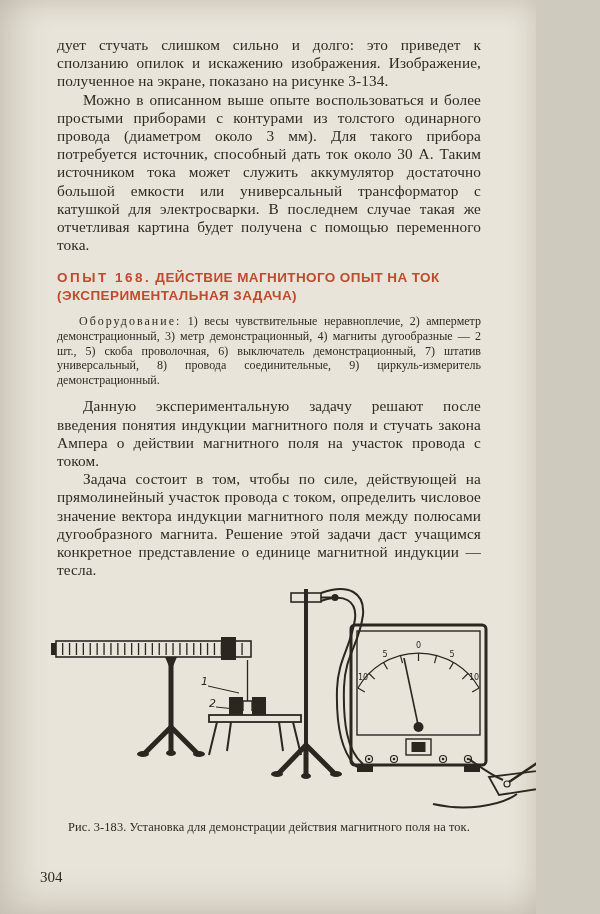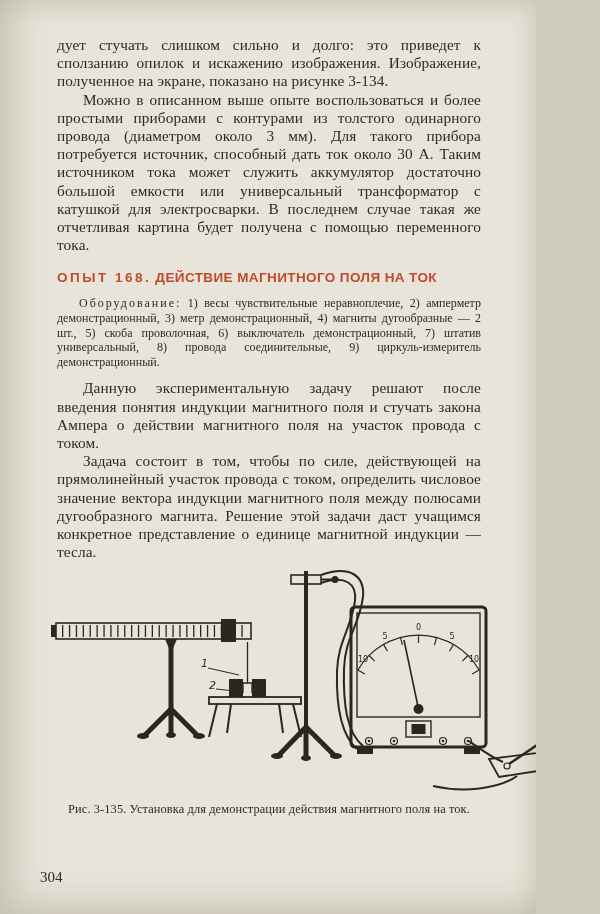--- a/index.html
+++ b/index.html
@@ -73,21 +73,22 @@
 </head>
 <body>
 
 <div class="page">
   <div class="content">
 
     <p class="body">дует стучать слишком сильно и долго: это приведет к сползанию опилок и искажению изображения. Изображение, полученное на экране, показано на рисунке 3-134.</p>
     <p class="body ind">Можно в описанном выше опыте воспользоваться и более простыми приборами с контурами из толстого одинарного провода (диаметром около 3 мм). Для такого прибора потребуется источник, способный дать ток около 30 А. Таким источником тока может служить аккумулятор достаточно большой емкости или универсальный трансформатор с катушкой для электросварки. В последнем случае такая же отчетливая картина будет получена с помощью переменного тока.</p>
 
     <div class="exp-heading">
-      <div><span class="sp">ОПЫТ 168.</span> <span>ДЕЙСТВИЕ МАГНИТНОГО ПОЛЯ НА ТОК</span></div>
+      <div><span class="sp">ОПЫТ 168.</span> <span>ДЕЙСТВИЕ МАГНИТНОГО ОПЫТ НА ТОК</span></div>
+      <div>(ЭКСПЕРИМЕНТАЛЬНАЯ ЗАДАЧА)</div>
     </div>
 
     <p class="equipment"><span class="eq-label">Оборудование:</span> <span>1) весы чувствительные неравноплечие, 2) амперметр демонстрационный, 3) метр демонстрационный, 4) магниты дугообразные — 2 шт., 5) скоба проволочная, 6) выключатель демонстрационный, 7) штатив универсальный, 8) провода соединительные, 9) циркуль-измеритель демонстрационный.</span></p>
 
     <p class="body ind">Данную экспериментальную задачу решают после введения понятия индукции магнитного поля и стучать закона Ампера о действии магнитного поля на участок провода с током.</p>
     <p class="body ind">Задача состоит в том, чтобы по силе, действующей на прямолинейный участок провода с током, определить числовое значение вектора индукции магнитного поля между полюсами дугообразного магнита. Решение этой задачи даст учащимся конкретное представление о единице магнитной индукции — тесла.</p>
 
     <div class="figure-wrap">
       <svg class="fig" width="492" height="232" viewBox="0 0 492 232">
 
@@ -178,17 +179,17 @@
         <g>
           <polygon class="ink" points="438,194 502,186 512,202 448,212" stroke-width="1.8"></polygon>
           <circle class="ink" cx="456" cy="201" r="3" stroke-width="1.2"></circle>
           <circle class="ink" cx="494" cy="194" r="3" stroke-width="1.2"></circle>
           <line class="ink" x1="458" y1="199" x2="492" y2="176" stroke-width="2.5"></line>
           <circle class="fill-ink" cx="494" cy="174" r="4"></circle>
         </g>
       </svg>
     </div>
 
-    <div class="caption">Рис. 3-135. Установка для демонстрации действия магнитного поля на ток.</div>
+    <div class="caption">Рис. 3-183. Установка для демонстрации действия магнитного поля на ток.</div>
   </div>
 
   <div class="page-number">304</div>
 </div>
 
 </body></html>

